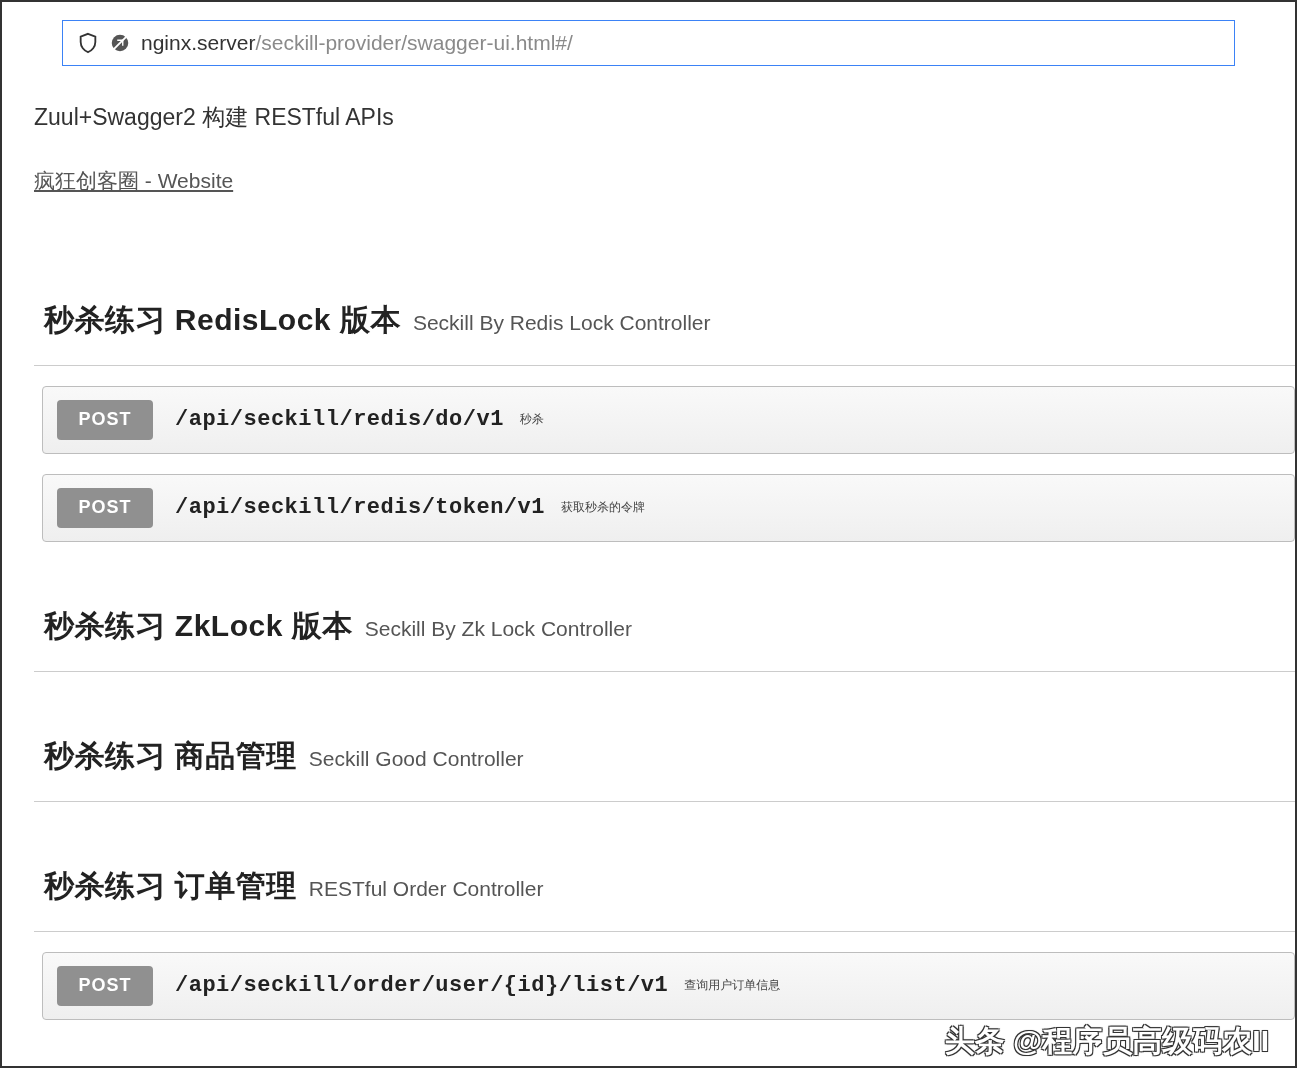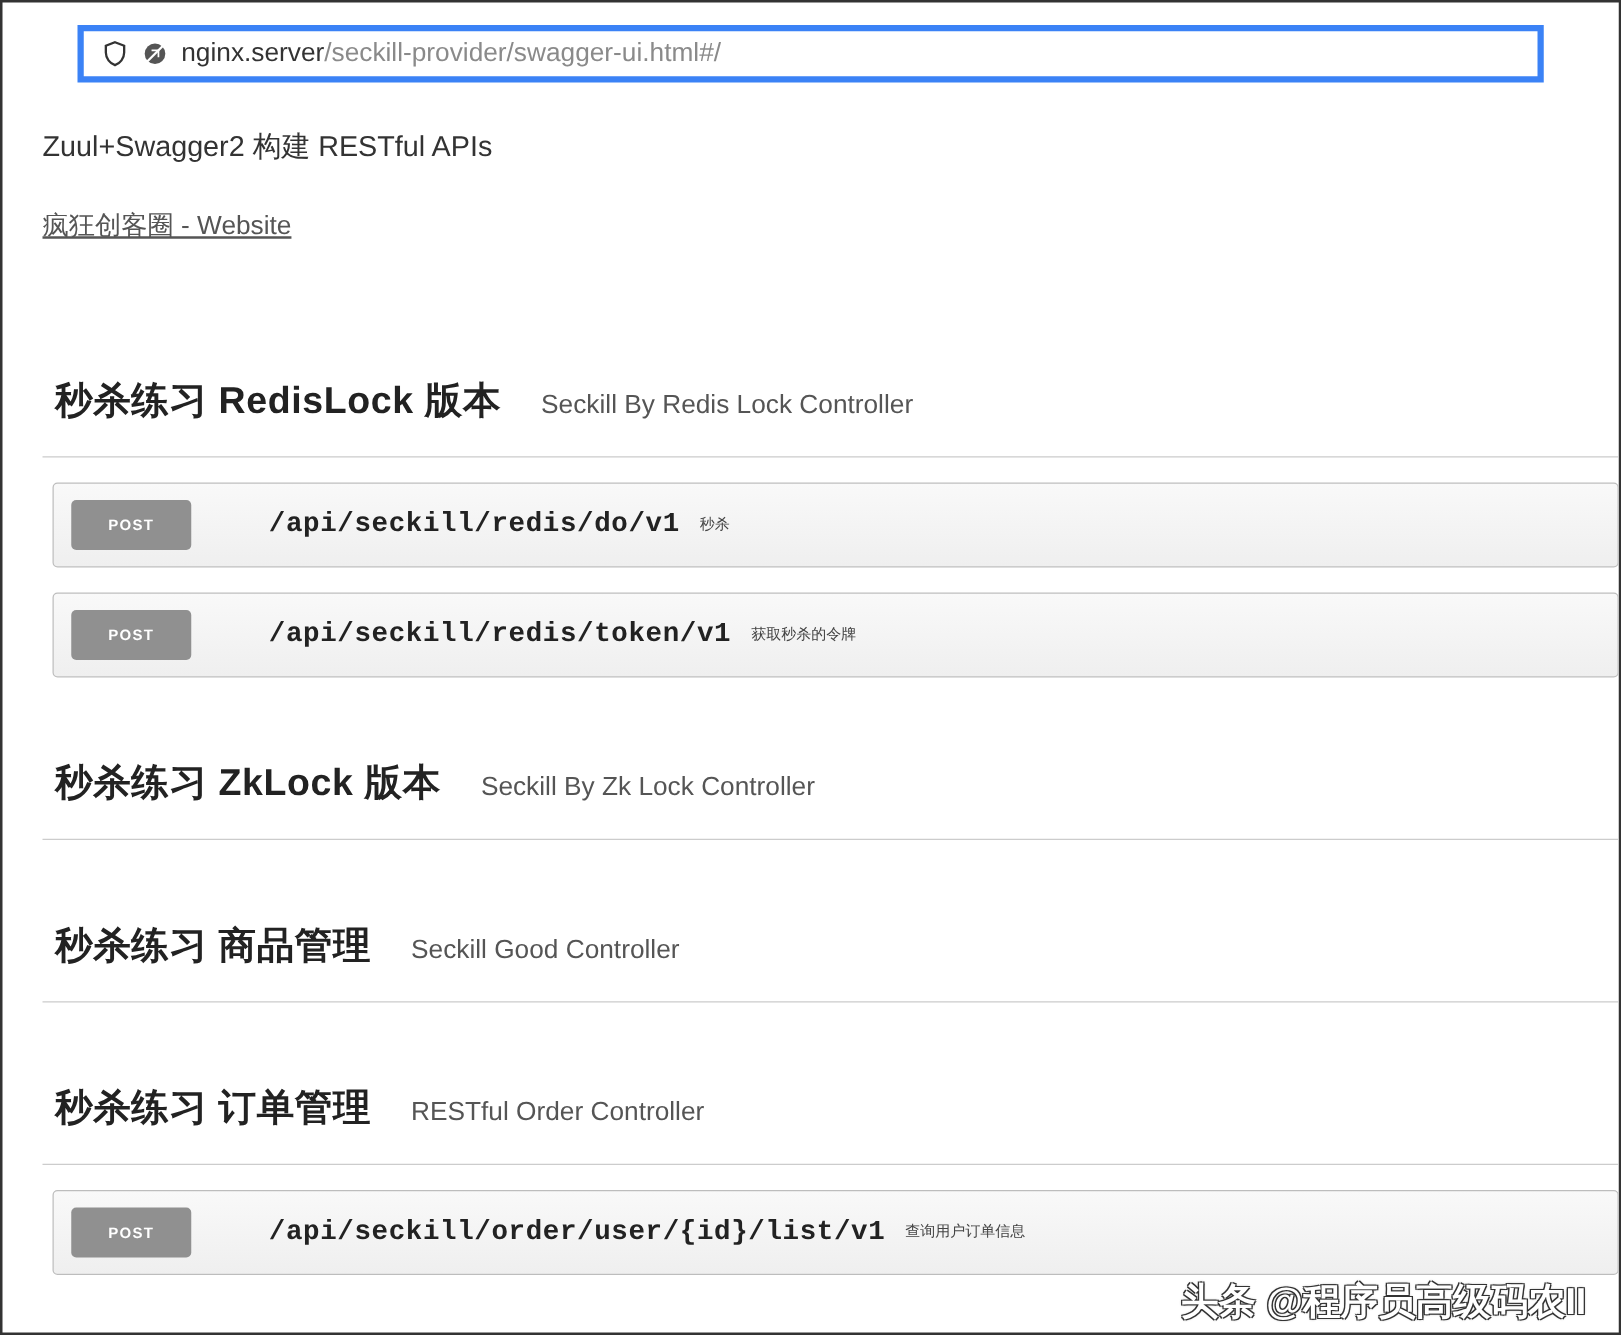--- a/index.html
+++ b/index.html
@@ -13,21 +13,21 @@
       width: 1297px;
       height: 1068px;
       position: relative;
       overflow: hidden;
       background: #fff;
     }
     .url-bar-wrap {
       padding: 18px 60px 6px 60px;
     }
     .url-bar {
-      border: 5px solid #3b82f6;
+      border: 1px solid #3b82f6;
       height: 46px;
       display: flex;
       align-items: center;
       padding: 0 14px;
       background: #fff;
     }
     .url-bar .icon {
       margin-right: 10px;
       display: flex;
       align-items: center;
@@ -56,21 +56,21 @@
       font-size: 21px;
       line-height: 1.75;
       width: fit-content;
     }
     .sections {
       margin-top: 76px;
     }
     .section-header {
       display: flex;
       align-items: baseline;
-      gap: 32px;
+      gap: 12px;
       padding: 24px 0 24px 10px;
       border-bottom: 1px solid #ccc;
       cursor: pointer;
     }
     .section-title {
       font-size: 30px;
       font-weight: 800;
       color: #222;
       letter-spacing: 0.5px;
     }
@@ -87,39 +87,38 @@
       display: flex;
       align-items: center;
       padding: 0 14px;
       cursor: pointer;
     }
     .endpoint + .endpoint { margin-top: 20px; }
     .method-badge {
       background: #909090;
       color: #fff;
       font-weight: 700;
-      font-size: 12px;
+      font-size: 18px;
       letter-spacing: 1px;
       width: 96px;
       height: 40px;
       border-radius: 4px;
       display: flex;
       align-items: center;
       justify-content: center;
       margin-right: 22px;
       flex-shrink: 0;
     }
     .endpoint-path {
       font-family: "Consolas", "Courier New", monospace;
       font-size: 22px;
       font-weight: 700;
       color: #222;
       margin-right: 16px;
       letter-spacing: 0.5px;
-      margin-left: 40px;
     }
     .endpoint-desc {
       font-size: 12px;
       color: #444;
     }
     .section-block { margin-bottom: 40px; }
     .watermark {
       position: absolute;
       bottom: 4px;
       right: 26px;

